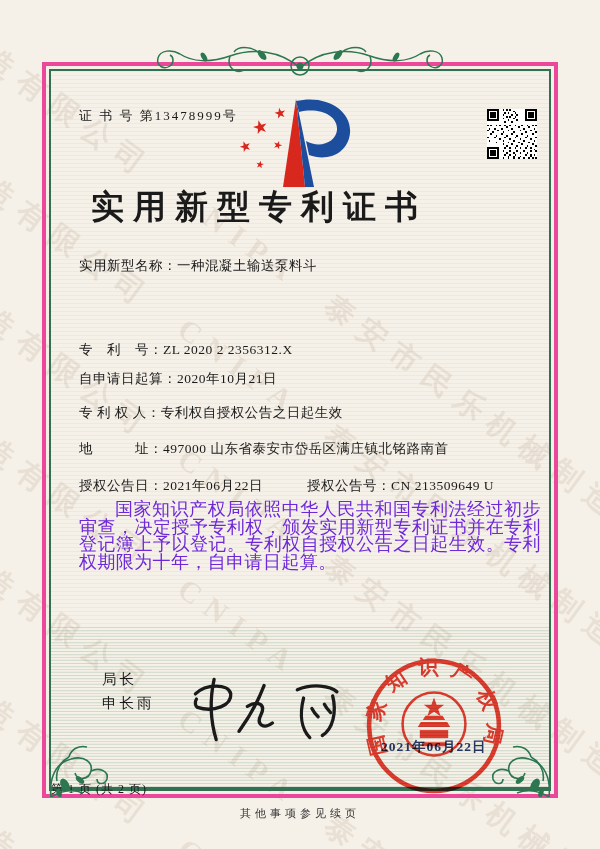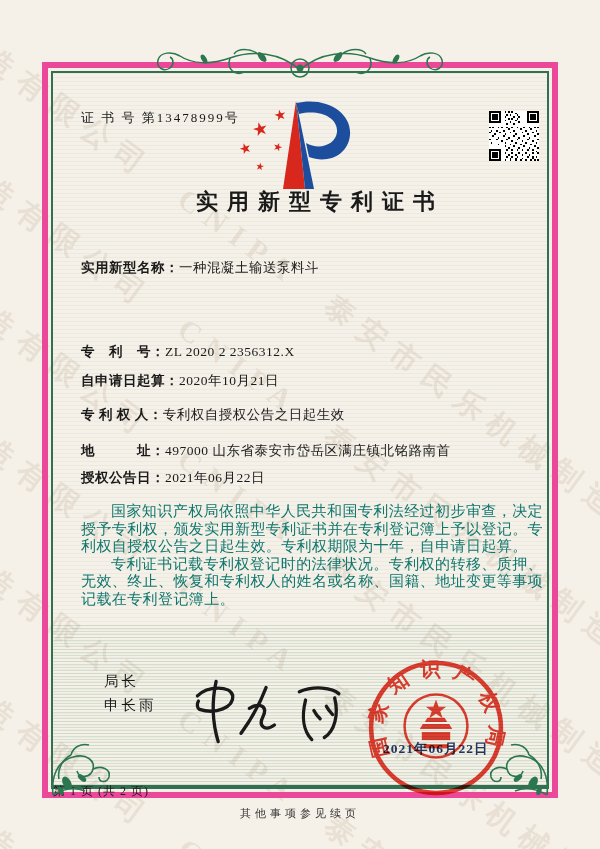--- a/index.html
+++ b/index.html
@@ -13,50 +13,50 @@
   .watermark{position:absolute;inset:0;overflow:hidden;z-index:0;pointer-events:none}
   .wm-line{
     position:absolute;left:-260px;width:1500px;white-space:nowrap;
     font-size:30px;font-weight:bold;letter-spacing:10px;
     color:rgba(164,136,114,0.16);
     transform:rotate(36deg);transform-origin:0 0;
   }
   
   .frame{
     position:absolute;left:42px;top:62px;width:516px;height:736px;
-    border:6px solid #ec4899;padding:3px;box-sizing:border-box;z-index:1;
+    border:4px solid #ec4899;padding:3px;box-sizing:border-box;z-index:1;
   }
   .frame-inner{
     position:relative;width:100%;height:100%;box-sizing:border-box;
     border:2px solid #337052;border-bottom-width:4px;
   }
   .lines-all{position:absolute;inset:0;
     background:repeating-linear-gradient(180deg,rgba(130,165,140,.09) 0 1px,transparent 1px 4px);}
   .lines-bottom{position:absolute;left:0;right:0;bottom:0;height:160px;
     background:repeating-linear-gradient(180deg,rgba(92,150,112,.20) 0 1px,transparent 1px 3px);}
   .top-ornament{position:absolute;left:50%;top:-22px;transform:translateX(-50%);z-index:3}
   .corner{position:absolute;bottom:-10px;z-index:3}
   .corner-l{left:-4px}
   .corner-r{right:-4px;transform:scaleX(-1)}
   
   .cert-no{position:absolute;left:28px;top:36px;font-size:13px;letter-spacing:2px;z-index:2}
   .logo{position:absolute;left:50%;top:26px;transform:translateX(-50%);z-index:2}
   .qr{position:absolute;left:436px;top:38px;width:50px;height:50px;z-index:2}
   .title{
-    position:absolute;left:0;right:0;top:114px;text-align:center;
-    font-size:22px;font-weight:bold;letter-spacing:9px;z-index:2;padding-left:40px;
+    position:absolute;left:0;right:0;top:114px;
+    font-size:33px;font-weight:bold;letter-spacing:9px;z-index:2;padding-left:40px;
   }
   
   .row{position:absolute;left:28px;right:24px;font-size:13.5px;letter-spacing:.5px;z-index:2;white-space:nowrap}
   .r-name{top:186px}.r-inv{top:224px}.r-pat{top:270px}.r-fil{top:299px}
-  .r-own{top:333px}.r-addr{top:369px}.r-grant{top:396px;display:flex;gap:44px}
-  .lbl{font-weight:bold}
+  .r-own{top:333px}.r-addr{top:369px}.r-grant{top:406px;display:flex;gap:44px}
+  .lbl{font-weight:normal}
   
   .legal{position:absolute;left:28px;top:430px;width:462px;z-index:2;
-    font-size:15px;line-height:17.5px;text-align:justify;color:#0f766e;letter-spacing:.4px}
+    font-size:18px;line-height:17.5px;text-align:justify;color:#6d28d9;letter-spacing:.4px}
   .legal p{margin:0;text-indent:2em}
   
   .director{position:absolute;left:51px;top:596px;z-index:2;font-size:14.5px;line-height:24px;letter-spacing:3px}
   .signature{position:absolute;left:122px;top:600px;z-index:4}
   .seal{position:absolute;left:312px;top:584px;width:142px;height:142px;z-index:5;
         opacity:.9;mix-blend-mode:multiply}
   .seal-date{position:absolute;left:330px;top:667px;z-index:4;font-size:13.5px;font-weight:bold;
         color:#25355f;letter-spacing:1px}
   .page-info{position:absolute;left:0;right:0;top:710px;font-size:12px;
         letter-spacing:1px;z-index:2}
@@ -157,25 +157,27 @@
     <div class="row r-own">
       <span class="lbl">专 利 权 人：</span><span>专利权自授权公告之日起生效</span>
     </div>
     <div class="row r-addr">
       <span class="lbl">地　　　址：</span><span>497000 山东省泰安市岱岳区满庄镇北铭路南首</span>
     </div>
     <div class="row r-grant">
       <span>
         <span class="lbl">授权公告日：</span><span>2021年06月22日</span>
       </span>
+      <span>
+        <span class="lbl">授权公告号：</span><span>CN 213509649 U</span>
+      </span>
     </div>
 
     <div class="legal">
       <p>国家知识产权局依照中华人民共和国专利法经过初步审查，决定授予专利权，颁发实用新型专利证书并在专利登记簿上予以登记。专利权自授权公告之日起生效。专利权期限为十年，自申请日起算。</p>
-      <p>专利证书记载专利权登记时的法律状况。专利权的转移、质押、无效、终止、恢复和专利权人的姓名或名称、国籍、地址变更等事项记载在专利登记簿上。</p>
     </div>
 
     <div class="director">
       <div>局长</div>
       <div>申长雨</div>
     </div>
 
     <svg class="signature" width="180" height="78" viewBox="0 0 170 75">
       <g stroke="#1a1a1a" stroke-width="3.2" fill="none" stroke-linecap="round">
         <path d="M38,8 C34,26 34,46 40,66"></path>

